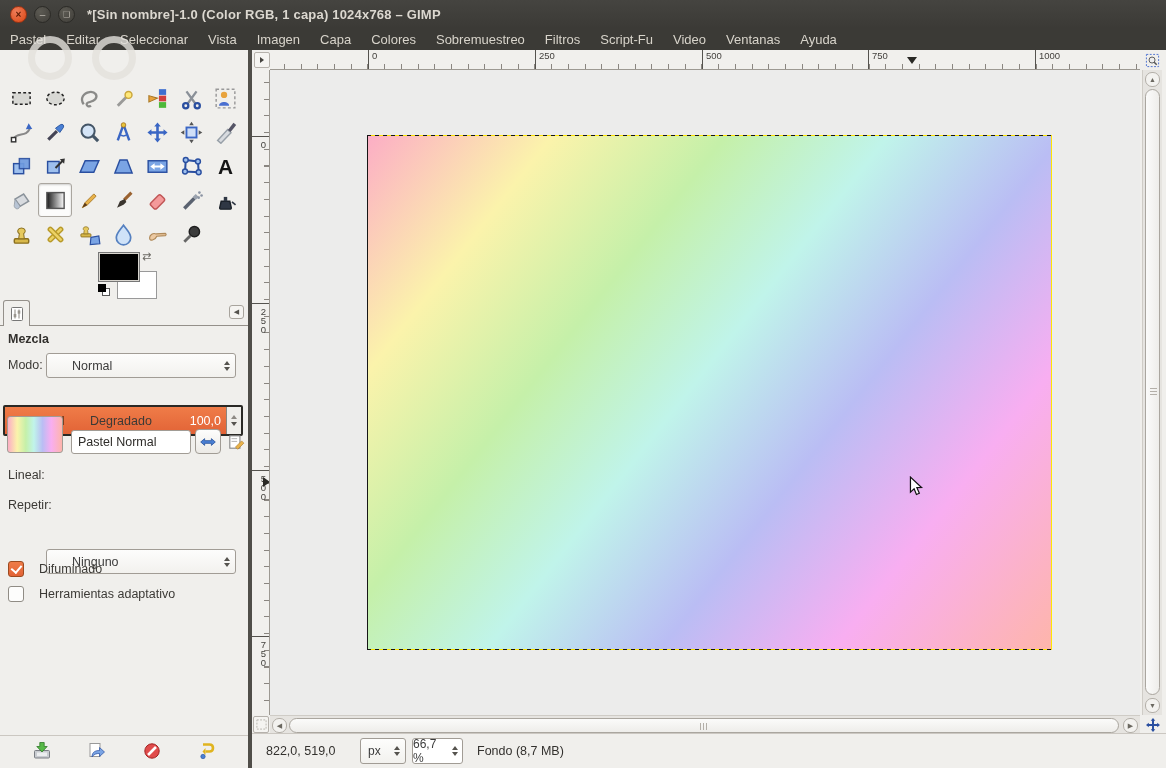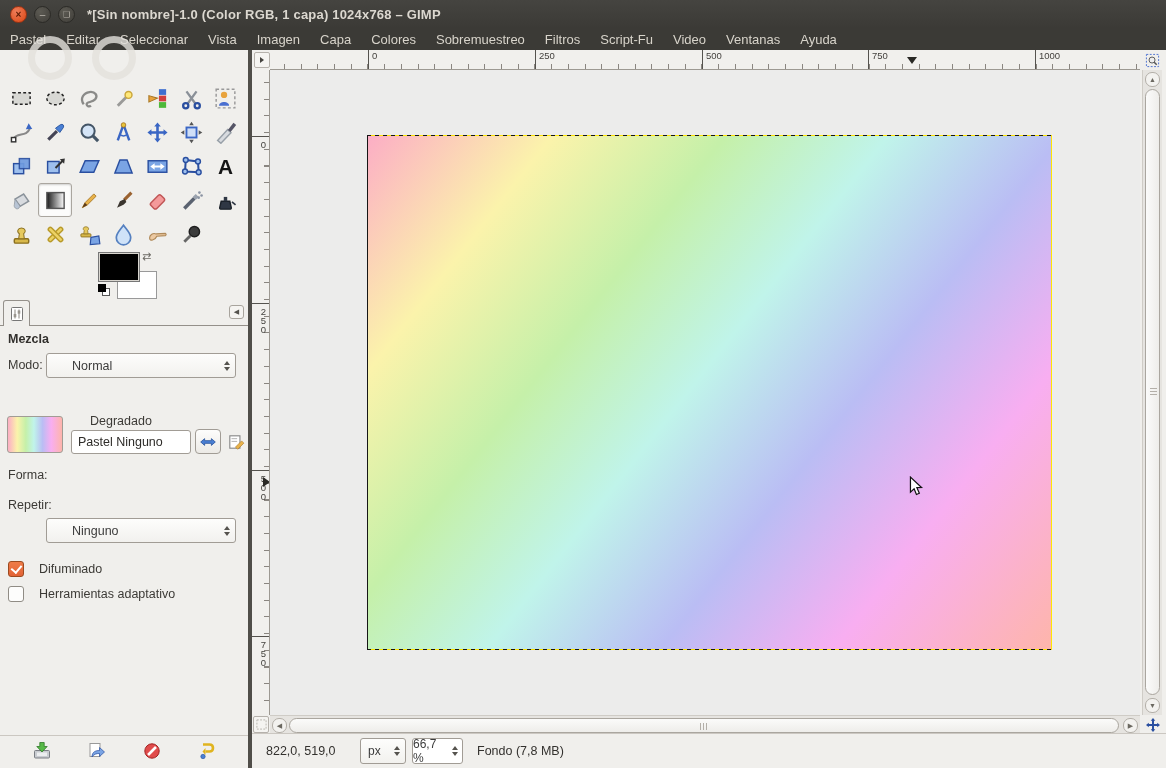--- a/index.html
+++ b/index.html
@@ -431,39 +431,47 @@
 
   <div class="abs row-label" style="left:8px; top:308px;">Modo:</div>
   <div class="abs combo" style="left:46px; top:303px; width:190px;">
     <span>Normal</span>
     <span class="spins">
         <span class="tri-up"></span>
         <span class="tri-dn"></span>
       </span>
   </div>
 
+  <div class="abs spinscale" style="left:3px; top:330px; width:240px; background:linear-gradient(#ef7c48,#e26336);">
+    <span class="lbl" style="color:#3a2313;">Opacidad</span>
+    <span class="val" style="color:#fff;">100,0</span>
+    <span class="spincol">
+        <span class="tri-up"></span>
+        <span class="tri-dn"></span>
+      </span>
+  </div>
 
   <div id="gradient-preview" class="abs" style="background: linear-gradient(90deg, rgb(252, 174, 197) 0%, rgb(251, 243, 171) 17%, rgb(197, 240, 169) 33%, rgb(192, 244, 234) 48%, rgb(186, 189, 244) 64%, rgb(248, 174, 241) 80%, rgb(254, 181, 171) 100%);"></div>
   <div id="gradient-label" class="abs row-label">Degradado</div>
-  <div id="gradient-entry" class="abs">Pastel Ninguno</div>
+  <div id="gradient-entry" class="abs">Pastel Normal</div>
   <div id="reverse-btn" class="abs">
     <svg width="18" height="14" viewBox="0 0 16 12">
         <path d="M1.5 6 L5 3 V4.8 H11 V3 L14.5 6 L11 9 V7.2 H5 V9 Z" fill="#4a7fd4" stroke="#24509a" stroke-width=".7"></path>
       </svg>
   </div>
   <div id="edit-gradient-btn" class="abs">
     <svg width="18" height="18" viewBox="0 0 16 16">
         <rect x="2.5" y="2.5" width="9" height="11" fill="#fff" stroke="#888"></rect>
         <line x1="4" y1="5" x2="9" y2="5" stroke="#bbb"></line>
         <line x1="4" y1="7.5" x2="9" y2="7.5" stroke="#bbb"></line>
         <polygon points="7.5,12.5 13,7 15,9 9.5,14.5" fill="#e8b24a" stroke="#a5731f" stroke-width=".5"></polygon>
       </svg>
   </div>
 
-  <div class="abs row-label" style="left:8px; top:418px;">Forma:</div>
+  <div class="abs row-label" style="left:8px; top:418px;">Lineal:</div>
 
   <div class="abs row-label" style="left:8px; top:448px;">Repetir:</div>
   <div class="abs combo" style="left:46px; top:443px; width:190px;">
     <span>Ninguno</span>
     <span class="spins">
         <span class="tri-up"></span>
         <span class="tri-dn"></span>
       </span>
   </div>
 
@@ -584,15 +592,15 @@
           <span class="tri-dn"></span>
         </span>
     </div>
     <div class="sb-widget" id="zoom-widget">
       <span>66,7 %</span>
       <span class="spins" style="position:absolute;right:4px;top:0;height:100%;display:flex;flex-direction:column;justify-content:center;gap:2px;">
           <span class="tri-up"></span>
           <span class="tri-dn"></span>
         </span>
     </div>
-    <span id="status-memory">Fondo (7,8 MB)</span>
+    <span id="status-memory">Fondo (8,7 MB)</span>
   </div>
 </div>
 
 </body></html>

